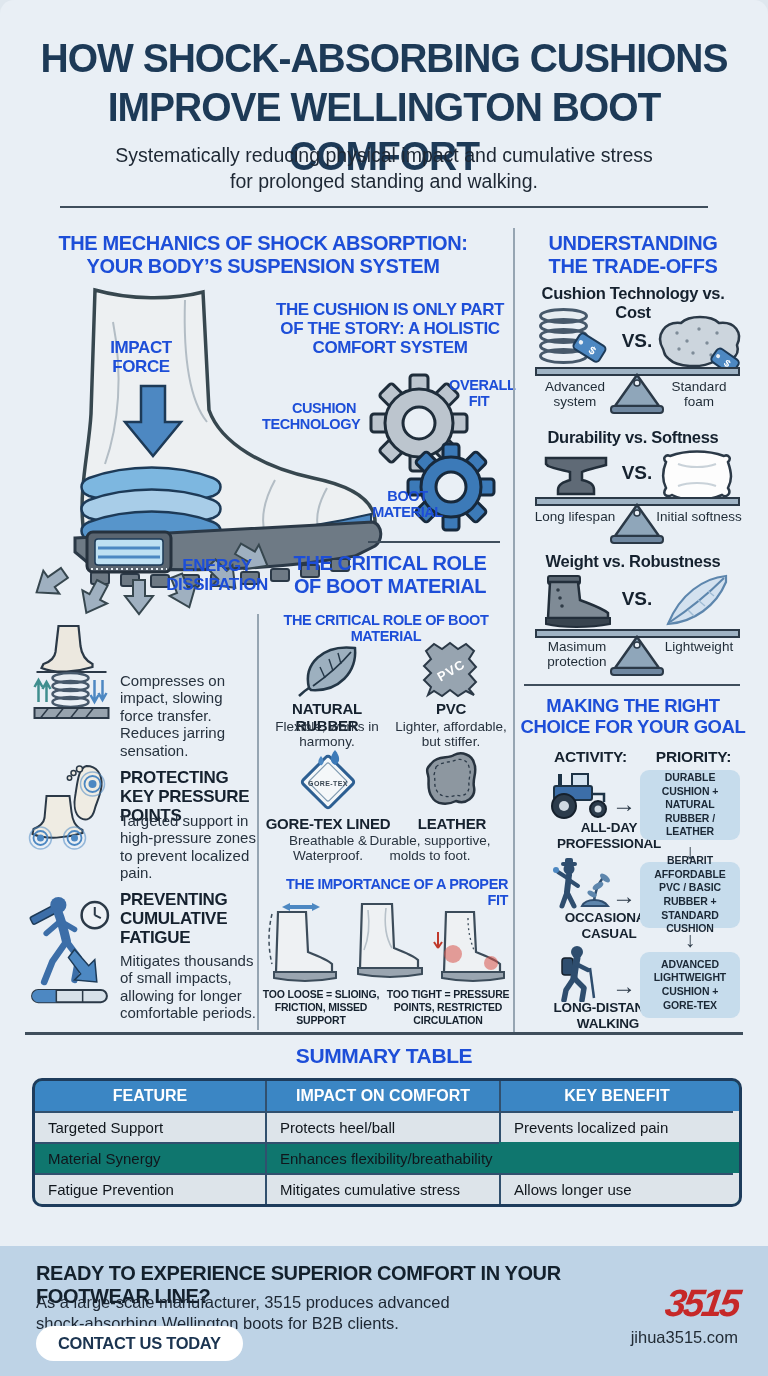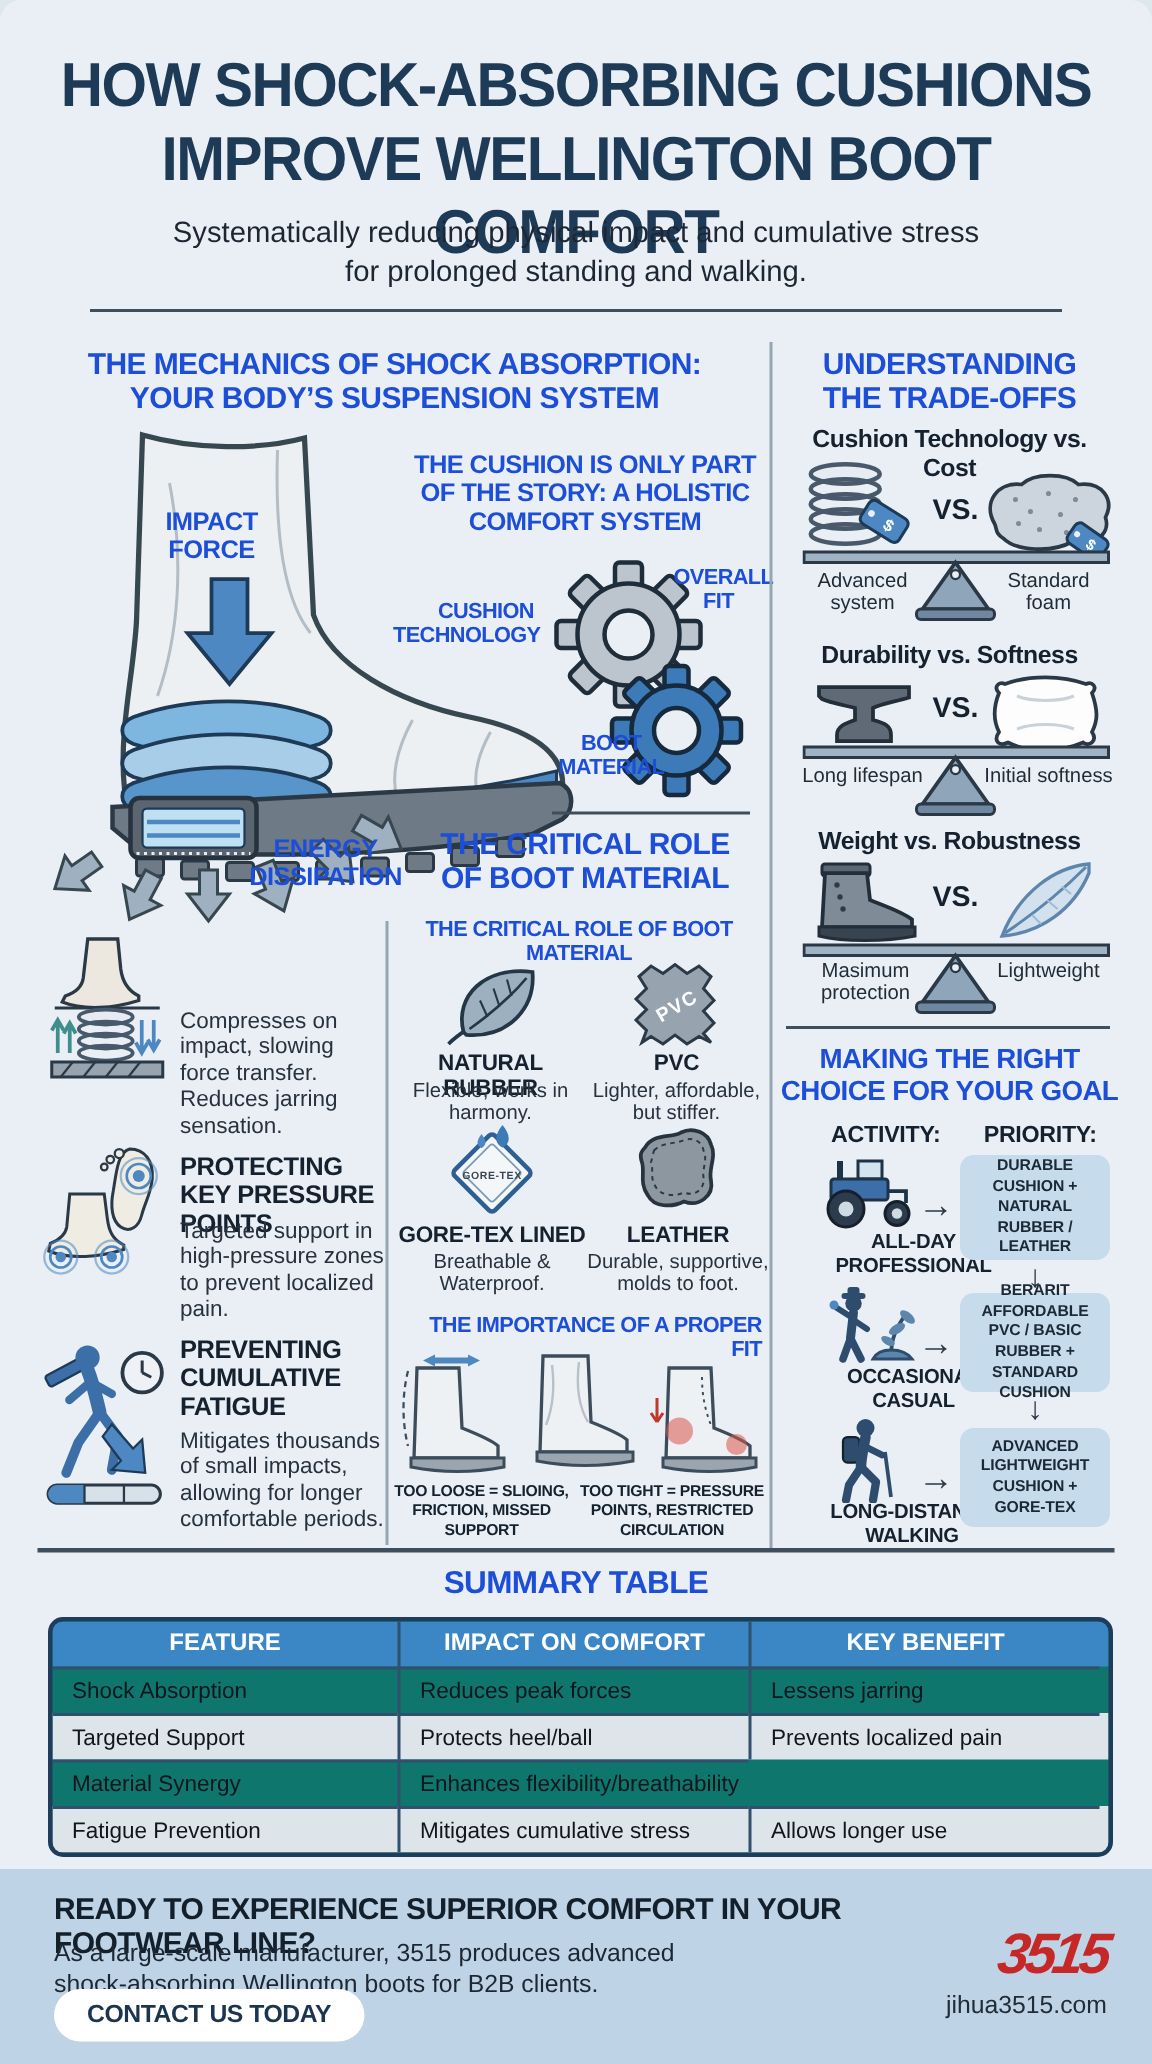--- a/index.html
+++ b/index.html
@@ -264,21 +264,21 @@
     <path d="M39,0 C44,6 45,12 39,15 C33,12 34,6 39,0 Z" fill="#3c7ab8"></path>
   </svg>
   <div class="abs mat-name" style="left:264px;top:815px;width:128px;">GORE-TEX LINED</div>
   <div class="abs mat-text" style="left:272px;top:833px;width:112px;">Breathable &amp; Waterproof.</div>
 
   <svg class="abs" style="left:420px;top:748px;" width="64" height="62" viewBox="0 0 64 60">
     <path d="M10,16 C16,6 28,10 34,6 C42,2 52,6 54,14 C58,22 52,30 54,38 C56,48 46,56 36,52 C28,56 16,56 12,48 C6,40 10,32 8,26 C6,20 8,18 10,16 Z" fill="#8d97a0" stroke="#27333f" stroke-width="2.5"></path>
     <path d="M16,18 C22,12 30,14 36,11 C42,9 48,12 49,18 C52,24 48,30 49,36 C50,43 44,49 36,46 C29,49 20,48 17,42 C13,36 16,30 14,26 Z" fill="none" stroke="#2b3947" stroke-width="1.3" stroke-dasharray="3,3"></path>
   </svg>
   <div class="abs mat-name" style="left:392px;top:815px;width:120px;">LEATHER</div>
-  <div class="abs mat-text" style="left:390px;top:833px;width:124px;">Durable, supportive, molds to foot.</div>
+  <div class="abs mat-text" style="left:368px;top:833px;width:124px;">Durable, supportive, molds to foot.</div>
 
   <div class="abs hcond" style="left:264px;top:876px;width:244px;font-size:14.5px;text-align:right;">THE IMPORTANCE OF A PROPER FIT</div>
   <svg class="abs" style="left:266px;top:896px;" width="240" height="92" viewBox="0 0 240 92">
     <g transform="translate(4,10)">
       <path d="M2,8 C-2,24 -2,42 2,58" stroke="#3c4c5a" stroke-width="1.5" stroke-dasharray="4,3" fill="none"></path>
       <path d="M8,6 L36,6 L38,46 C48,50 58,54 62,58 L62,66 L6,66 Z" fill="#eef1f3" stroke="#3c4c5a" stroke-width="2.2"></path>
       <path d="M4,66 h62 v6 q-31,6 -62,0 Z" fill="#9aa5b0" stroke="#3c4c5a" stroke-width="2"></path>
       <line x1="20" y1="1" x2="42" y2="1" stroke="#4d88c2" stroke-width="4"></line>
       <polygon points="20,-3 12,1 20,5" fill="#4d88c2"></polygon>
         <polygon points="42,-3 50,1 42,5" fill="#4d88c2"></polygon>
@@ -446,25 +446,20 @@
   <div class="abs prio-box" style="left:640px;top:952px;width:100px;height:66px;">ADVANCED LIGHTWEIGHT CUSHION + GORE-TEX</div>
 
   <div class="abs rule" style="left:25px;top:1032px;width:718px;height:2.5px;"></div>
   <div class="abs hcond" style="left:0;top:1044px;width:768px;font-size:21px;">SUMMARY TABLE</div>
 
   <div class="table">
     <div class="trow thead">
       <div class="cell">FEATURE</div>
       <div class="cell">IMPACT ON COMFORT</div>
       <div class="cell">KEY BENEFIT</div>
-    </div>
-    <div class="trow">
-      <div class="cell">Shock Absorption</div>
-      <div class="cell">Reduces peak forces</div>
-      <div class="cell">Lessens jarring</div>
     </div>
     <div class="trow alt">
       <div class="cell">Targeted Support</div>
       <div class="cell">Protects heel/ball</div>
       <div class="cell">Prevents localized pain</div>
     </div>
     <div class="trow">
       <div class="cell">Material Synergy</div>
       <div class="cell">Enhances flexibility/breathability</div>
     </div>

